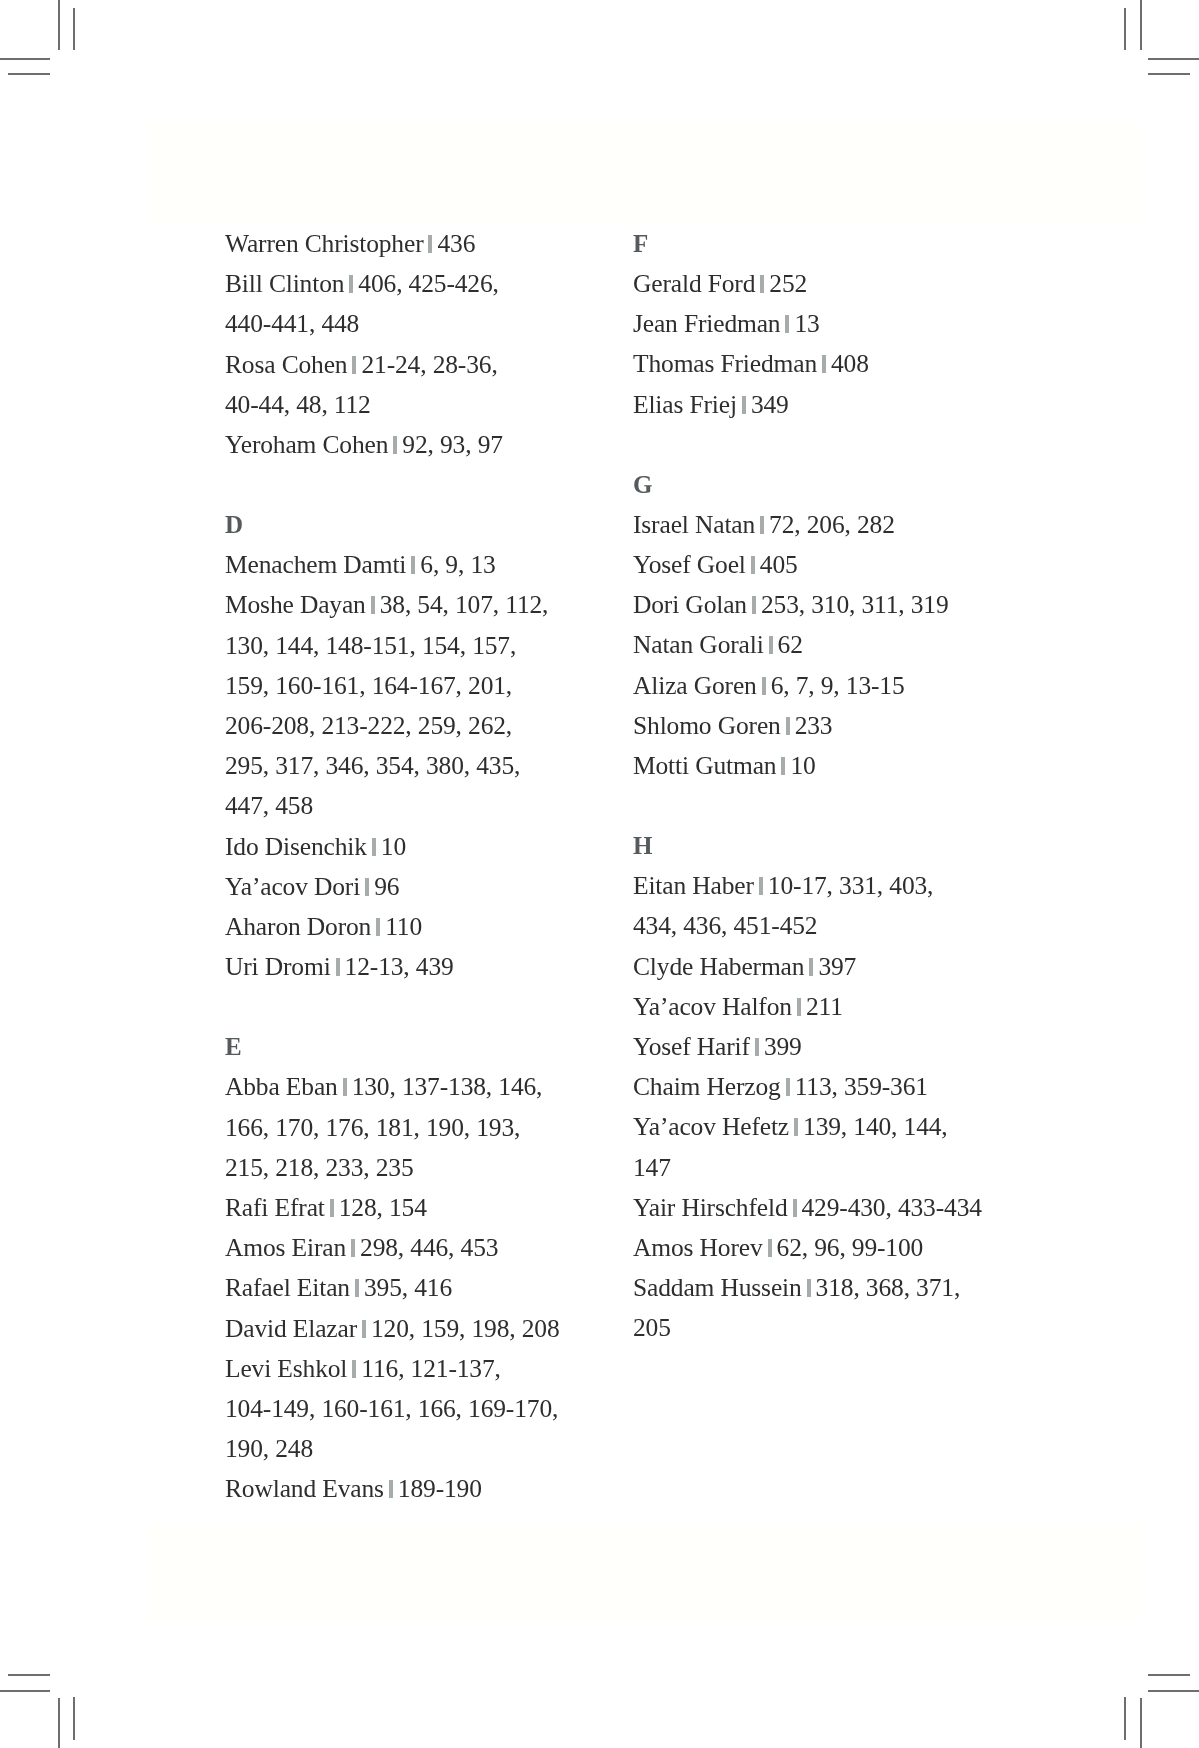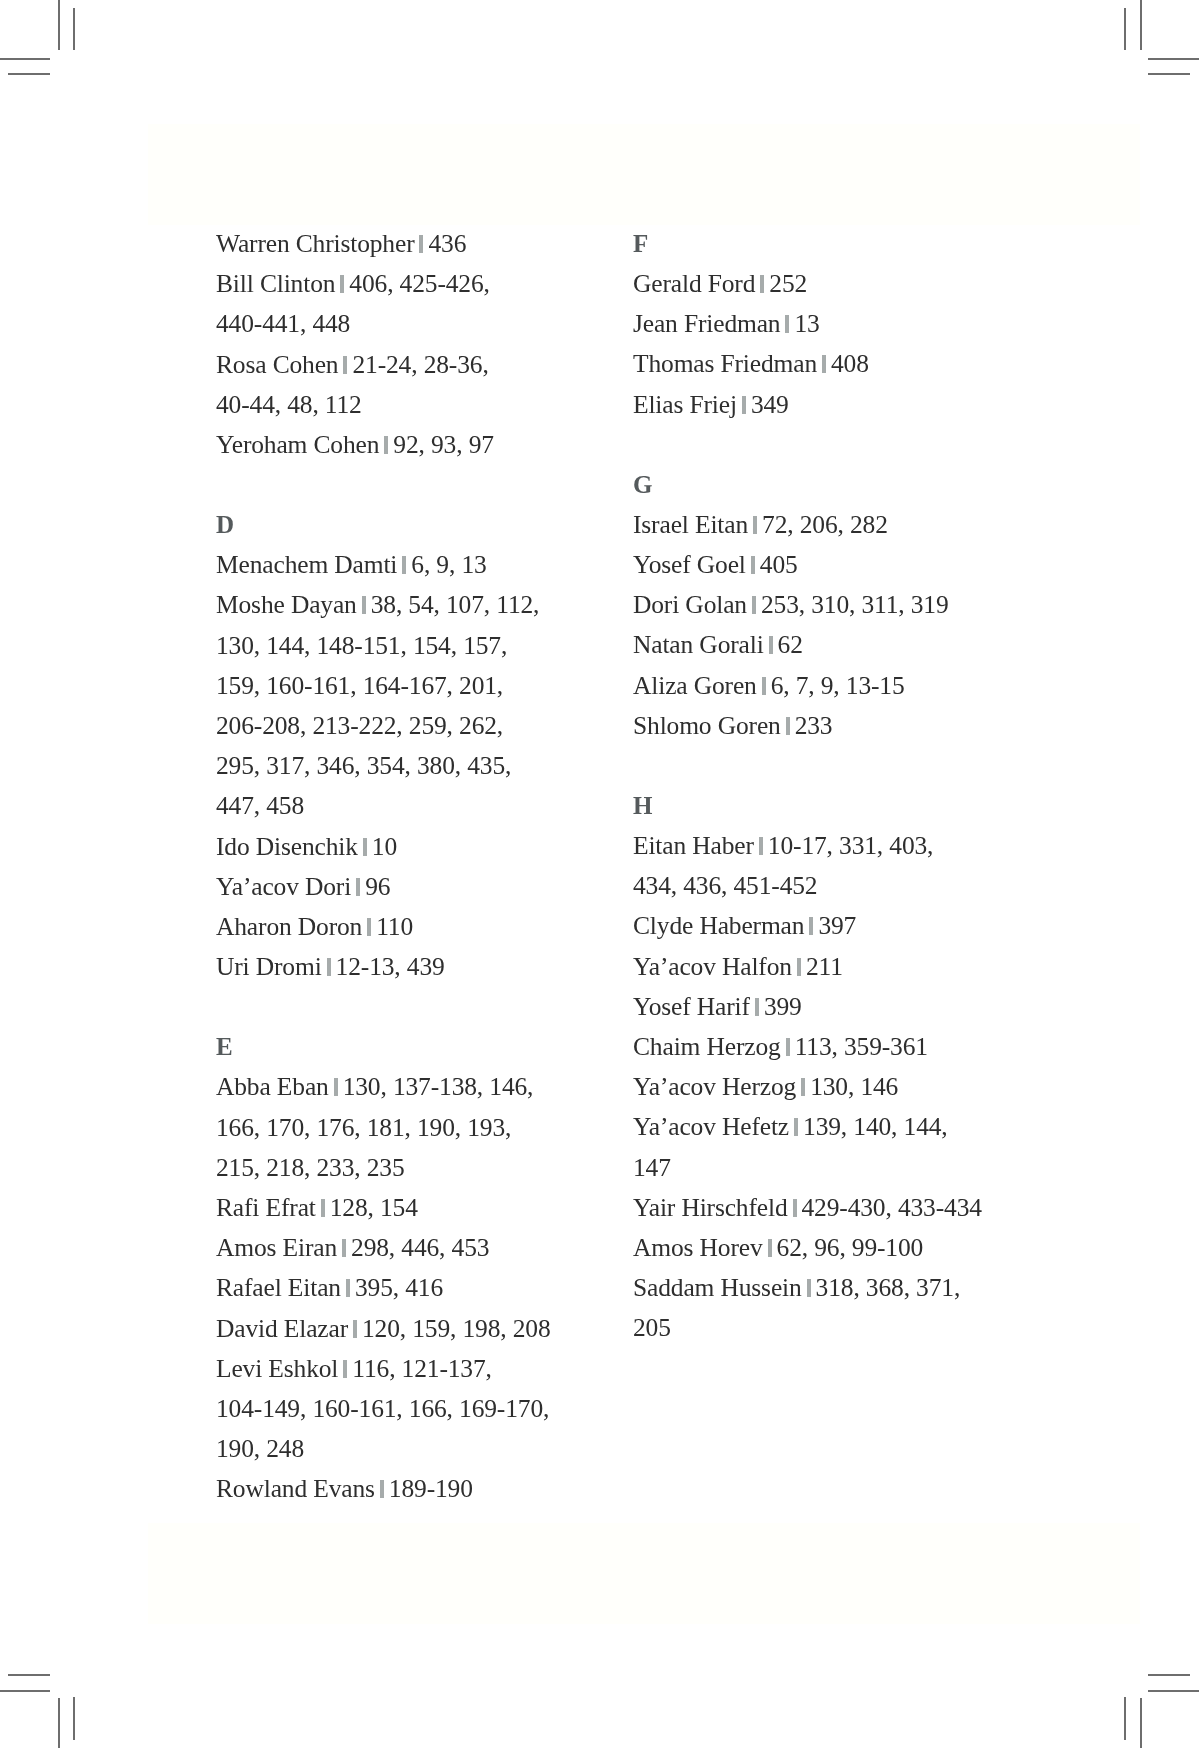--- a/index.html
+++ b/index.html
@@ -11,21 +11,21 @@
   }
   .band { position: absolute; left: 148px; width: 992px; background: #fffffb; }
   .band.top { top: 124px; height: 101px; }
   .band.bottom { top: 1523px; height: 101px; }
 
   .mark { position: absolute; background: #6e6e6e; }
   .mark.v { width: 1.5px; }
   .mark.h { height: 1.5px; }
 
   .column { position: absolute; top: 224px; }
-  .column.left { left: 216px; width: 380px; }
+  .column.left { left: 225px; width: 380px; }
   .column.right { left: 633px; width: 400px; }
 
   .section { margin: 0 0 40px 0; }
   .heading {
     font-weight: bold; font-size: 25px; color: #555a5c;
     line-height: 40px; height: 40px;
   }
   .entry { font-size: 25.5px; line-height: 40.2px; letter-spacing: -0.15px; }
   .sep {
     display: inline-block; width: 4px; height: 18px; background: #a6abab;
@@ -90,33 +90,33 @@
 <div class="column right">
     <div class="section">
       <div class="heading">F</div>
       <div class="entry"><span class="name">Gerald Ford</span><span class="sep" style="background: rgb(166, 171, 171);"></span><span class="pages">252</span></div>
       <div class="entry"><span class="name">Jean Friedman</span><span class="sep" style="background: rgb(166, 171, 171);"></span><span class="pages">13</span></div>
       <div class="entry"><span class="name">Thomas Friedman</span><span class="sep" style="background: rgb(166, 171, 171);"></span><span class="pages">408</span></div>
       <div class="entry"><span class="name">Elias Friej</span><span class="sep" style="background: rgb(166, 171, 171);"></span><span class="pages">349</span></div>
     </div>
     <div class="section">
       <div class="heading">G</div>
-      <div class="entry"><span class="name">Israel Eitan</span><span class="sep" style="background: rgb(166, 171, 171);"></span><span class="pages">72, 206, 282</span></div>
+      <div class="entry"><span class="name">Israel Natan</span><span class="sep" style="background: rgb(166, 171, 171);"></span><span class="pages">72, 206, 282</span></div>
       <div class="entry"><span class="name">Yosef Goel</span><span class="sep" style="background: rgb(166, 171, 171);"></span><span class="pages">405</span></div>
       <div class="entry"><span class="name">Dori Golan</span><span class="sep" style="background: rgb(166, 171, 171);"></span><span class="pages">253, 310, 311, 319</span></div>
       <div class="entry"><span class="name">Natan Gorali</span><span class="sep" style="background: rgb(166, 171, 171);"></span><span class="pages">62</span></div>
       <div class="entry"><span class="name">Aliza Goren</span><span class="sep" style="background: rgb(166, 171, 171);"></span><span class="pages">6, 7, 9, 13-15</span></div>
       <div class="entry"><span class="name">Shlomo Goren</span><span class="sep" style="background: rgb(166, 171, 171);"></span><span class="pages">233</span></div>
+      <div class="entry"><span class="name">Motti Gutman</span><span class="sep" style="background: rgb(166, 171, 171);"></span><span class="pages">10</span></div>
     </div>
     <div class="section">
       <div class="heading">H</div>
       <div class="entry"><span class="name">Eitan Haber</span><span class="sep" style="background: rgb(166, 171, 171);"></span><span class="pages">10-17, 331, 403,</span><br><span class="pages">434, 436, 451-452</span></div>
       <div class="entry"><span class="name">Clyde Haberman</span><span class="sep" style="background: rgb(166, 171, 171);"></span><span class="pages">397</span></div>
       <div class="entry"><span class="name">Ya’acov Halfon</span><span class="sep" style="background: rgb(166, 171, 171);"></span><span class="pages">211</span></div>
       <div class="entry"><span class="name">Yosef Harif</span><span class="sep" style="background: rgb(166, 171, 171);"></span><span class="pages">399</span></div>
       <div class="entry"><span class="name">Chaim Herzog</span><span class="sep" style="background: rgb(166, 171, 171);"></span><span class="pages">113, 359-361</span></div>
-      <div class="entry"><span class="name">Ya’acov Herzog</span><span class="sep" style="background: rgb(166, 171, 171);"></span><span class="pages">130, 146</span></div>
       <div class="entry"><span class="name">Ya’acov Hefetz</span><span class="sep" style="background: rgb(166, 171, 171);"></span><span class="pages">139, 140, 144,</span><br><span class="pages">147</span></div>
       <div class="entry"><span class="name">Yair Hirschfeld</span><span class="sep" style="background: rgb(166, 171, 171);"></span><span class="pages">429-430, 433-434</span></div>
       <div class="entry"><span class="name">Amos Horev</span><span class="sep" style="background: rgb(166, 171, 171);"></span><span class="pages">62, 96, 99-100</span></div>
       <div class="entry"><span class="name">Saddam Hussein</span><span class="sep" style="background: rgb(166, 171, 171);"></span><span class="pages">318, 368, 371,</span><br><span class="pages">205</span></div>
     </div>
   </div>
 
 </body></html>

